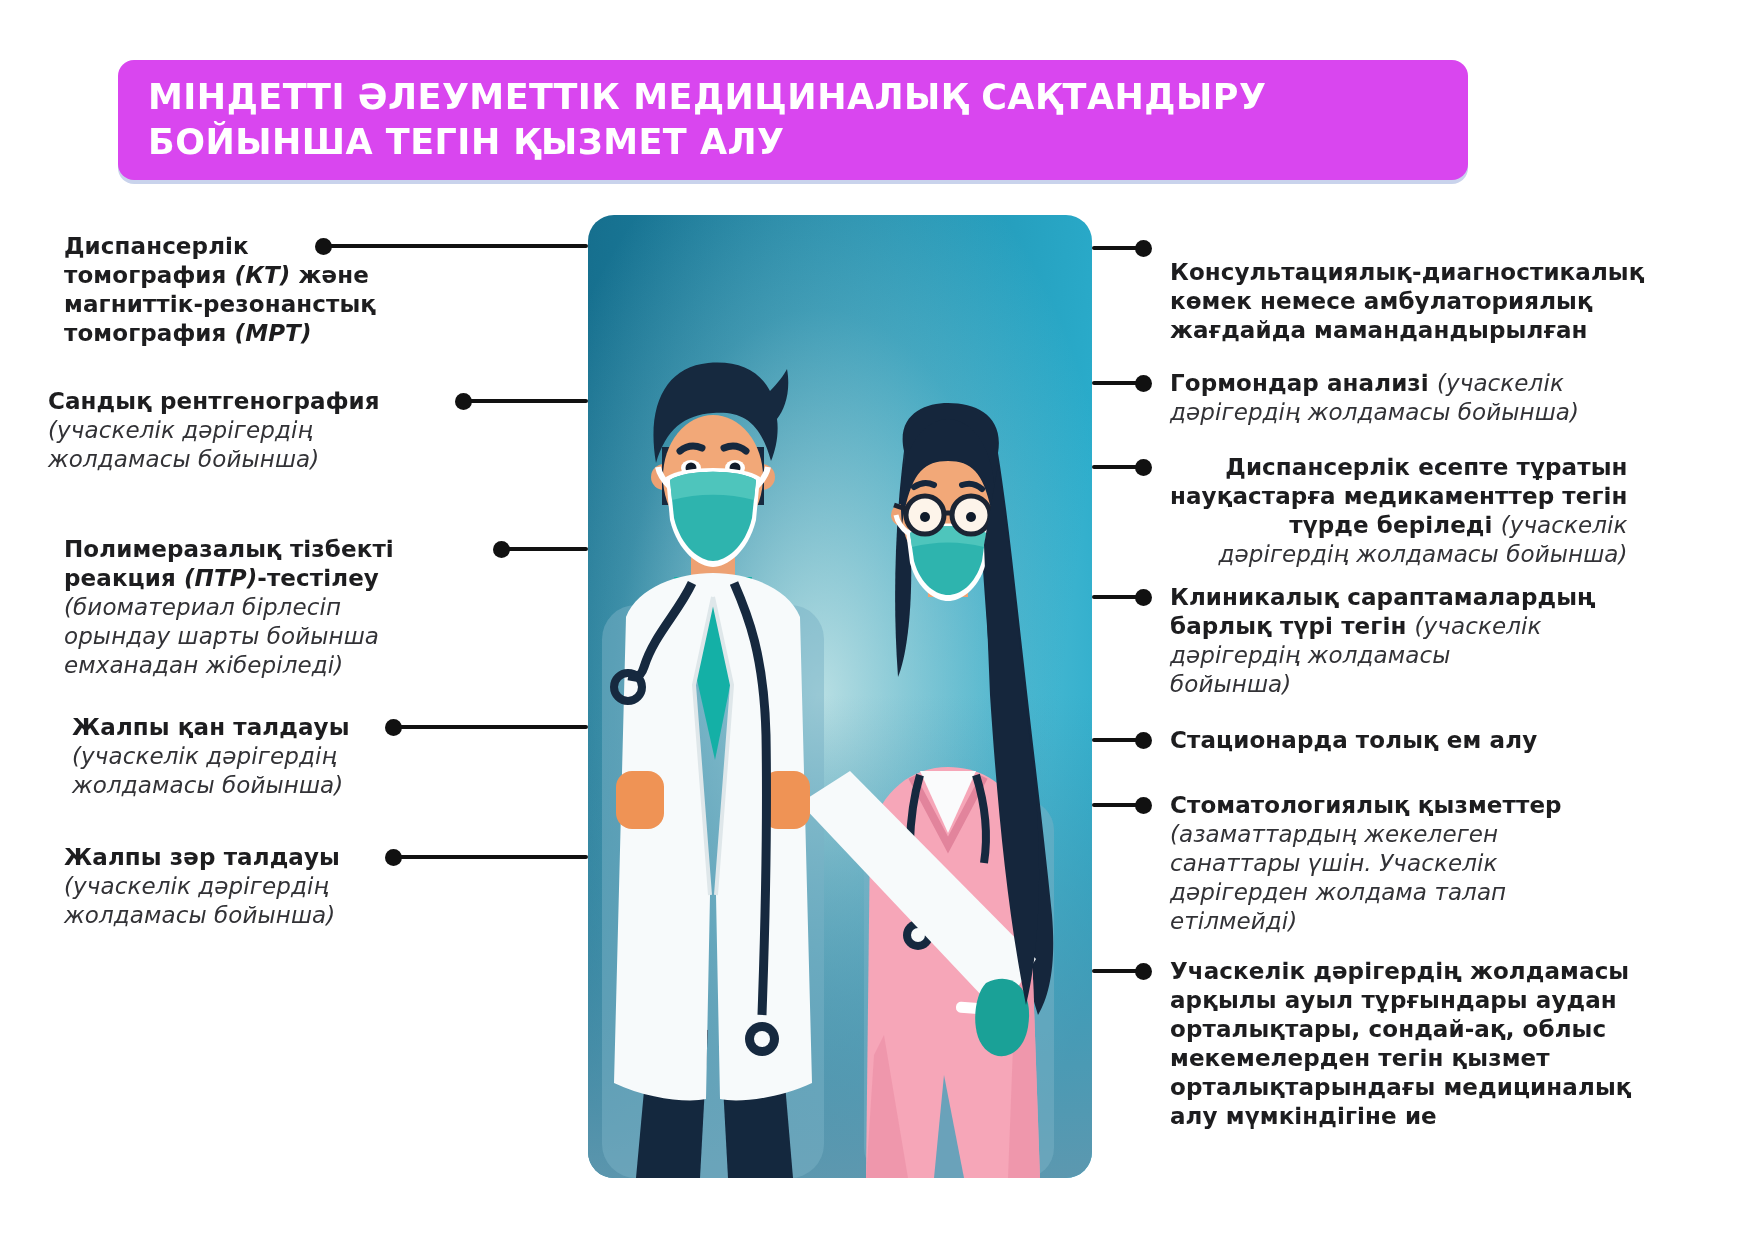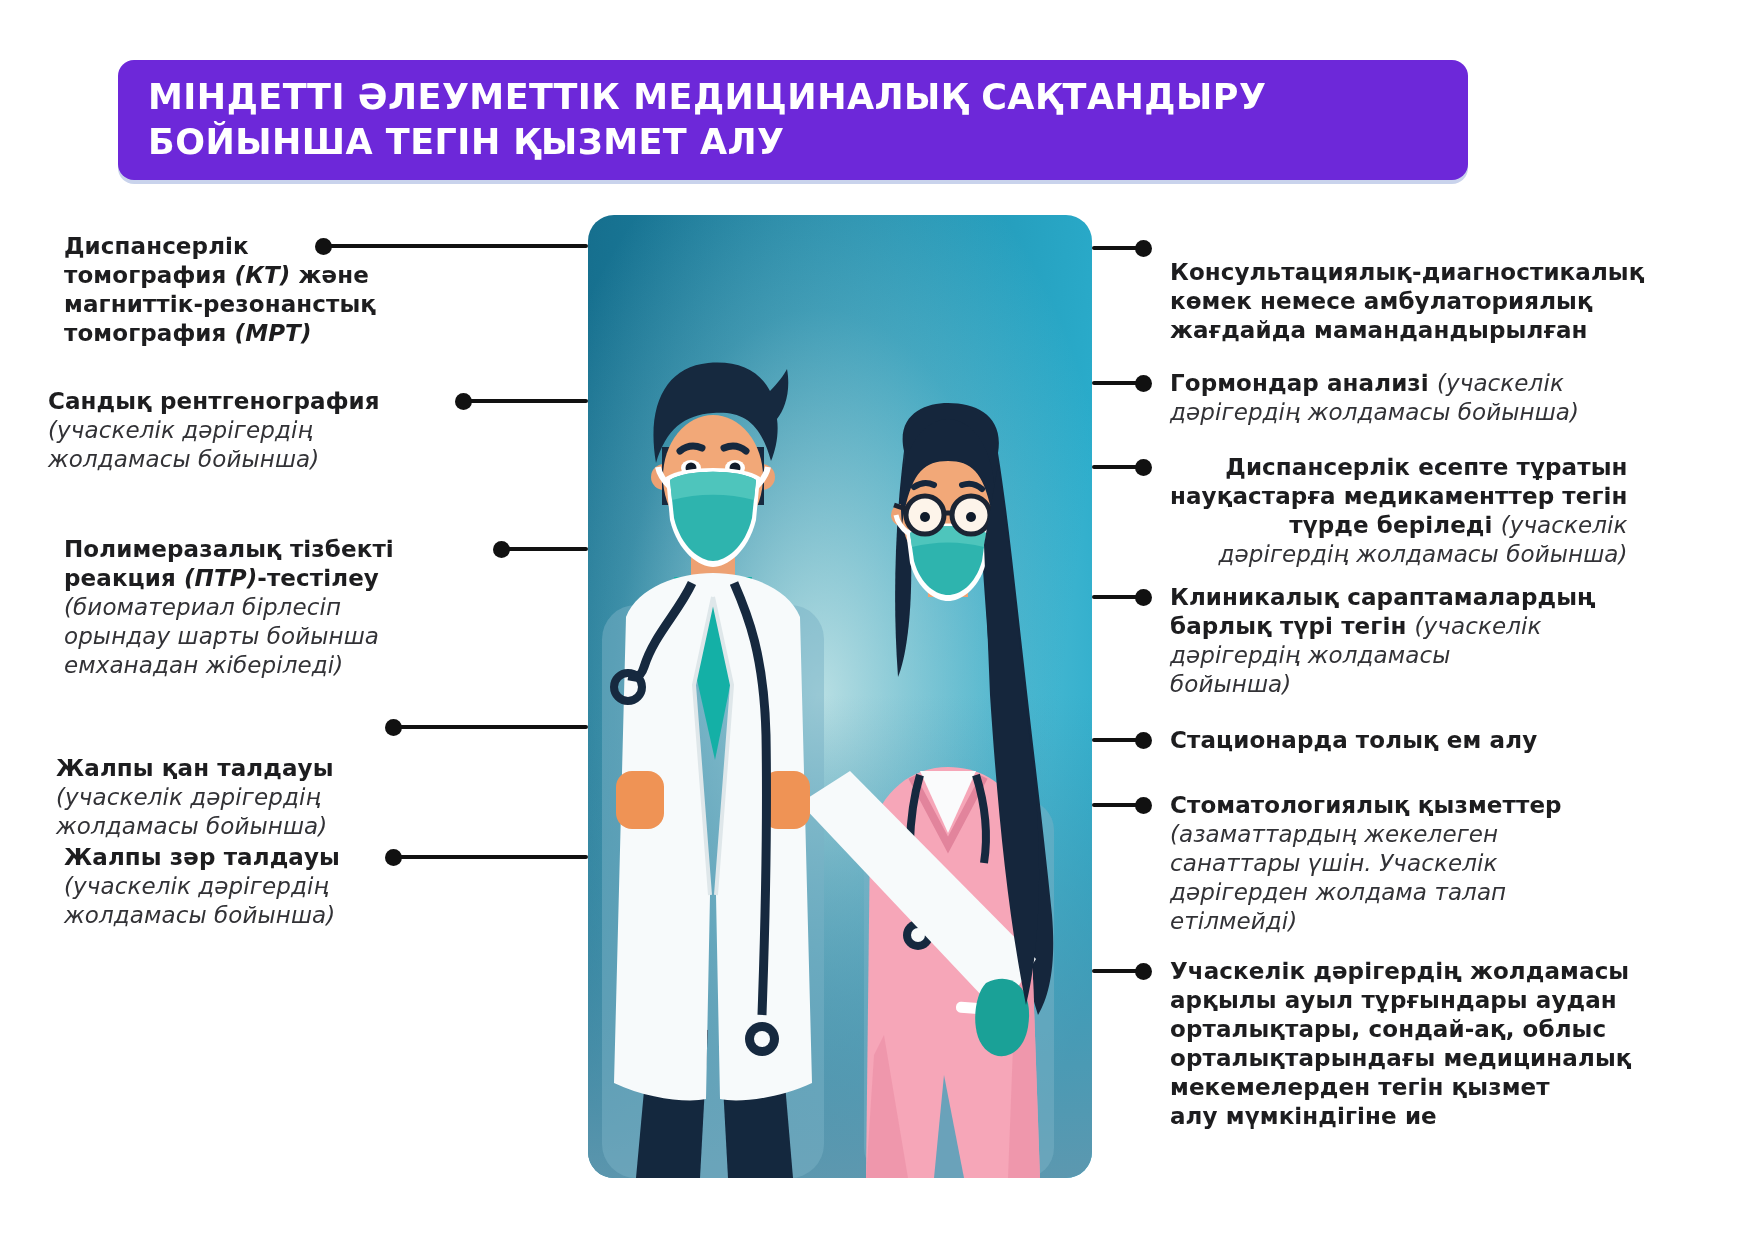--- a/index.html
+++ b/index.html
@@ -3,21 +3,21 @@
 <meta charset="utf-8">
 <style>
   html,body{margin:0;padding:0;}
   body{
     width:1754px;height:1240px;position:relative;background:#ffffff;
     font-family:"DejaVu Sans","Liberation Sans",sans-serif;
     color:#1d1d1f;overflow:hidden;
   }
   .banner{
     position:absolute;left:118px;top:60px;width:1350px;height:120px;
-    background:#6d28d9;border-radius:16px;box-sizing:border-box;
+    background:#d946ef;border-radius:16px;box-sizing:border-box;
     padding:15px 28px 0 30px;
     box-shadow:0 4px 0 rgba(38,79,178,0.25);
   }
   .banner h1{
     margin:0;color:#ffffff;font-size:35px;line-height:45px;font-weight:700;
     letter-spacing:0.5px;
   }
   .illustration{
     position:absolute;left:588px;top:215px;width:504px;height:963px;
     border-radius:26px;overflow:hidden;
@@ -156,21 +156,21 @@
     <span class="tl"><span class="i">(учаскелік дәрігердің</span></span>
     <span class="tl"><span class="i">жолдамасы бойынша)</span></span>
   </div>
 <div class="callout" style="left:64px;top:535px;">
     <span class="tl"><span class="b">Полимеразалық тізбекті</span></span>
     <span class="tl"><span class="b">реакция </span><span class="bi">(ПТР)</span><span class="b">-тестілеу</span></span>
     <span class="tl"><span class="i">(биоматериал бірлесіп</span></span>
     <span class="tl"><span class="i">орындау шарты бойынша</span></span>
     <span class="tl"><span class="i">емханадан жіберіледі)</span></span>
   </div>
-<div class="callout" style="left:56px;top:713px;margin-top:41px;">
+<div class="callout" style="left:72px;top:713px;">
     <span class="tl"><span class="b">Жалпы қан талдауы</span></span>
     <span class="tl"><span class="i">(учаскелік дәрігердің</span></span>
     <span class="tl"><span class="i">жолдамасы бойынша)</span></span>
   </div>
 <div class="callout" style="left:64px;top:843px;">
     <span class="tl"><span class="b">Жалпы зәр талдауы</span></span>
     <span class="tl"><span class="i">(учаскелік дәрігердің</span></span>
     <span class="tl"><span class="i">жолдамасы бойынша)</span></span>
   </div>
 
@@ -202,22 +202,22 @@
     <span class="tl"><span class="b">Стоматологиялық қызметтер</span></span>
     <span class="tl"><span class="i">(азаматтардың жекелеген</span></span>
     <span class="tl"><span class="i">санаттары үшін. Учаскелік</span></span>
     <span class="tl"><span class="i">дәрігерден жолдама талап</span></span>
     <span class="tl"><span class="i">етілмейді)</span></span>
   </div>
 <div class="callout" style="left:1170px;top:957px;">
     <span class="tl"><span class="b">Учаскелік дәрігердің жолдамасы</span></span>
     <span class="tl"><span class="b">арқылы ауыл тұрғындары аудан</span></span>
     <span class="tl"><span class="b">орталықтары, сондай-ақ, облыс</span></span>
+    <span class="tl"><span class="b">мекемелерден тегін қызмет</span></span>
     <span class="tl"><span class="b">орталықтарындағы медициналық</span></span>
-    <span class="tl"><span class="b">мекемелерден тегін қызмет</span></span>
     <span class="tl"><span class="b">алу мүмкіндігіне ие</span></span>
   </div>
 
 <div class="cline" style="left:323px;top:244px;width:265px;"></div>
 <div class="cdot" style="left:315px;top:238px;"></div>
 <div class="cline" style="left:463px;top:399px;width:125px;"></div>
 <div class="cdot" style="left:455px;top:393px;"></div>
 <div class="cline" style="left:501px;top:547px;width:87px;"></div>
 <div class="cdot" style="left:493px;top:541px;"></div>
 <div class="cline" style="left:393px;top:725px;width:195px;"></div>

